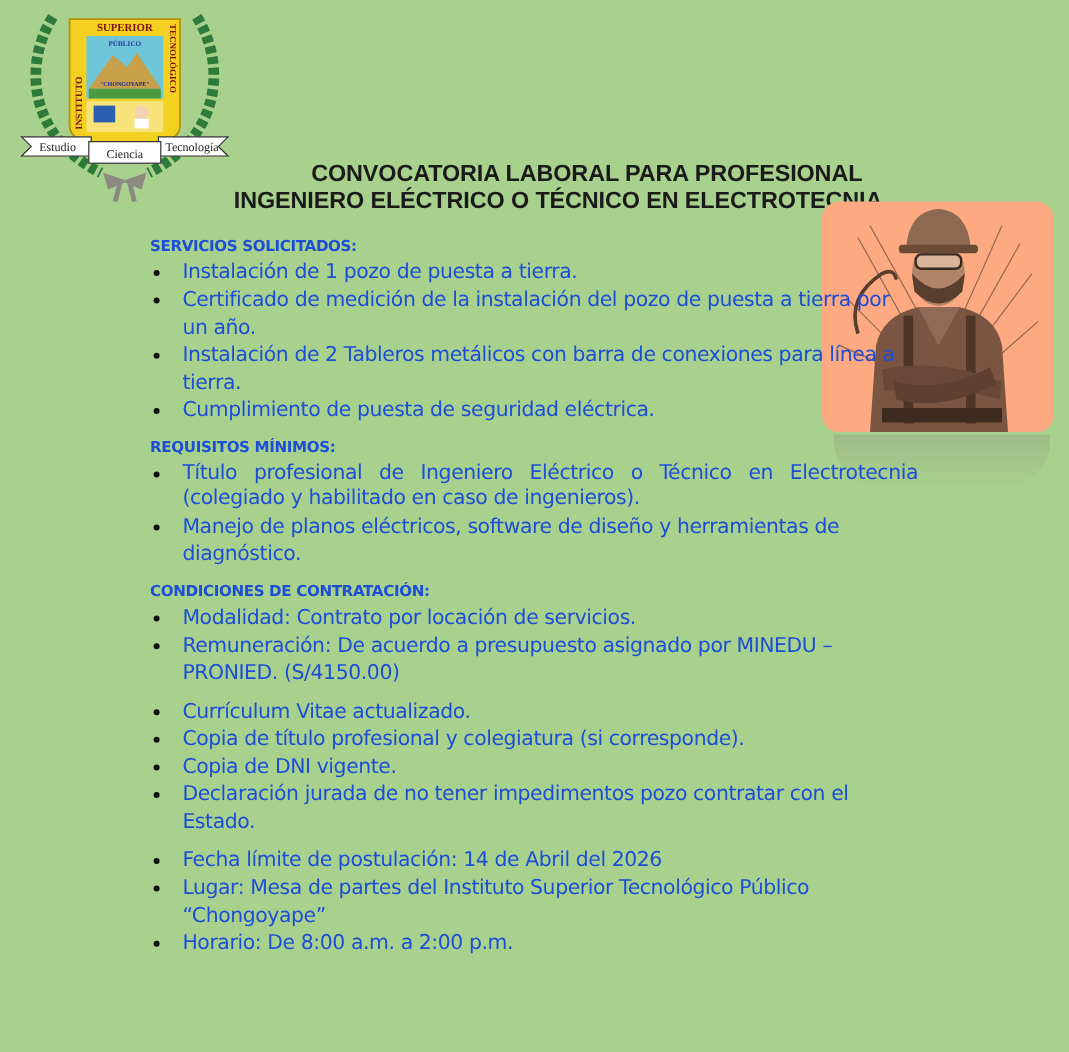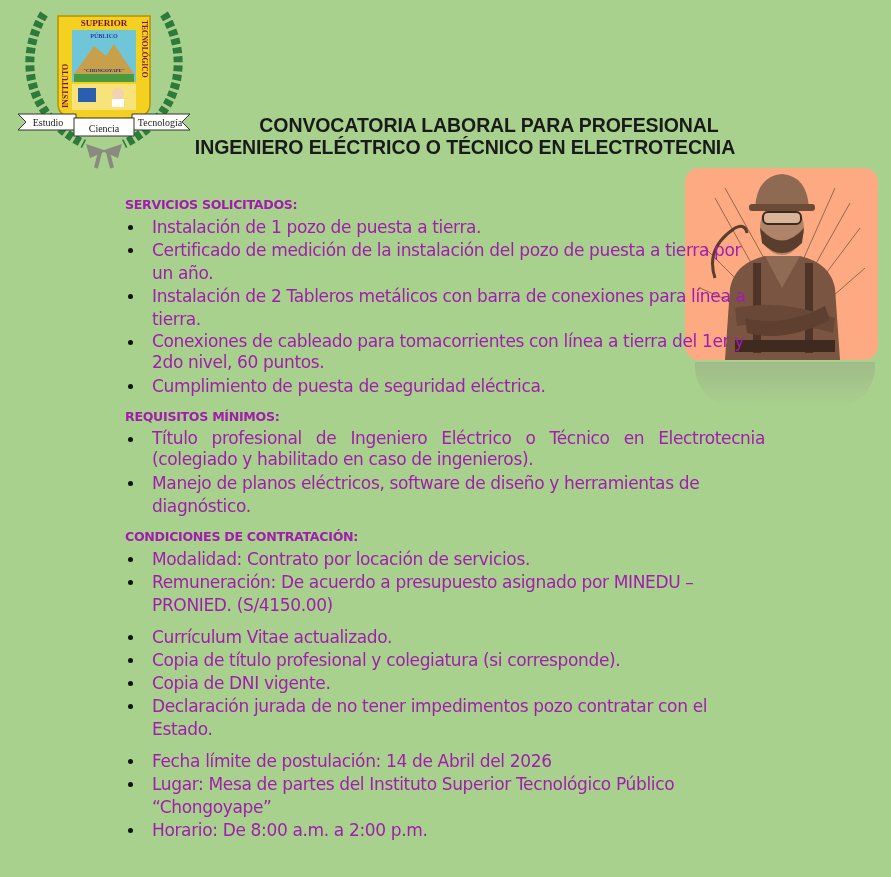--- a/index.html
+++ b/index.html
@@ -10,34 +10,34 @@
     color:#111;
     position:relative;
   }
   .logo { position:absolute; left:14px; top:4px; width:180px; height:165px; }
   .title {
     position:absolute; top:114px; left:160px; width:610px;
     text-align:center; font-weight:bold; color:#1a1a1a;
     font-family:"Liberation Sans", sans-serif;
     font-size:19.5px; line-height:22px; letter-spacing:-0.1px;
   }
-  .title .l1 { padding-left:48px; }
+  .title .l1 { padding-left:48px;margin-top:20px; }
   .photo {
     position:absolute; left:685px; top:168px; width:193px; height:192px;
     border-radius:14px; background:#fdaa82; overflow:hidden;
   }
   .reflection {
     position:absolute; left:695px; top:362px; width:180px; height:45px;
     background:linear-gradient(to bottom, rgba(150,160,130,0.45), rgba(168,209,141,0));
     border-radius:0 0 40px 40px;
   }
   .content {
     position:absolute; left:125px; top:195px; width:640px;
     font-family:"DejaVu Sans", sans-serif;
-    font-size:12.6px; line-height:23px; color:#a21caf;
+    font-size:12.6px; line-height:23px; color:#1d4ed8;
   }
   .content h2 {
     font-size:12.6px; font-weight:bold; letter-spacing:-0.3px;
     line-height:20px; margin-bottom:1px;
   }
   .section { margin-bottom:9px; }
   .content ul { list-style:none; }
   .content li { position:relative; padding-left:27px; letter-spacing:-0.35px; font-size:17px; }
   .content li::before {
     content:""; position:absolute; left:3px; top:9px; width:5px; height:5px;
@@ -116,21 +116,20 @@
 <div class="reflection"></div>
 
 <div class="content">
 
   <div class="section">
     <h2>SERVICIOS SOLICITADOS:</h2>
     <ul>
       <li>Instalación de 1 pozo de puesta a tierra.</li>
       <li>Certificado de medición de la instalación del pozo de puesta a tierra por un año.</li>
       <li>Instalación de 2 Tableros metálicos con barra de conexiones para línea a tierra.</li>
-      <li class="wrap" style="padding-right:0;">Conexiones de cableado para tomacorrientes con línea a tierra del 1er y 2do nivel, 60 puntos.</li>
       <li>Cumplimiento de puesta de seguridad eléctrica.</li>
     </ul>
   </div>
 
   <div class="section">
     <h2>REQUISITOS MÍNIMOS:</h2>
     <ul>
       <li class="wrap justify">Título profesional de Ingeniero Eléctrico o Técnico en Electrotecnia (colegiado y habilitado en caso de ingenieros).</li>
       <li>Manejo de planos eléctricos, software de diseño y herramientas de diagnóstico.</li>
     </ul>

